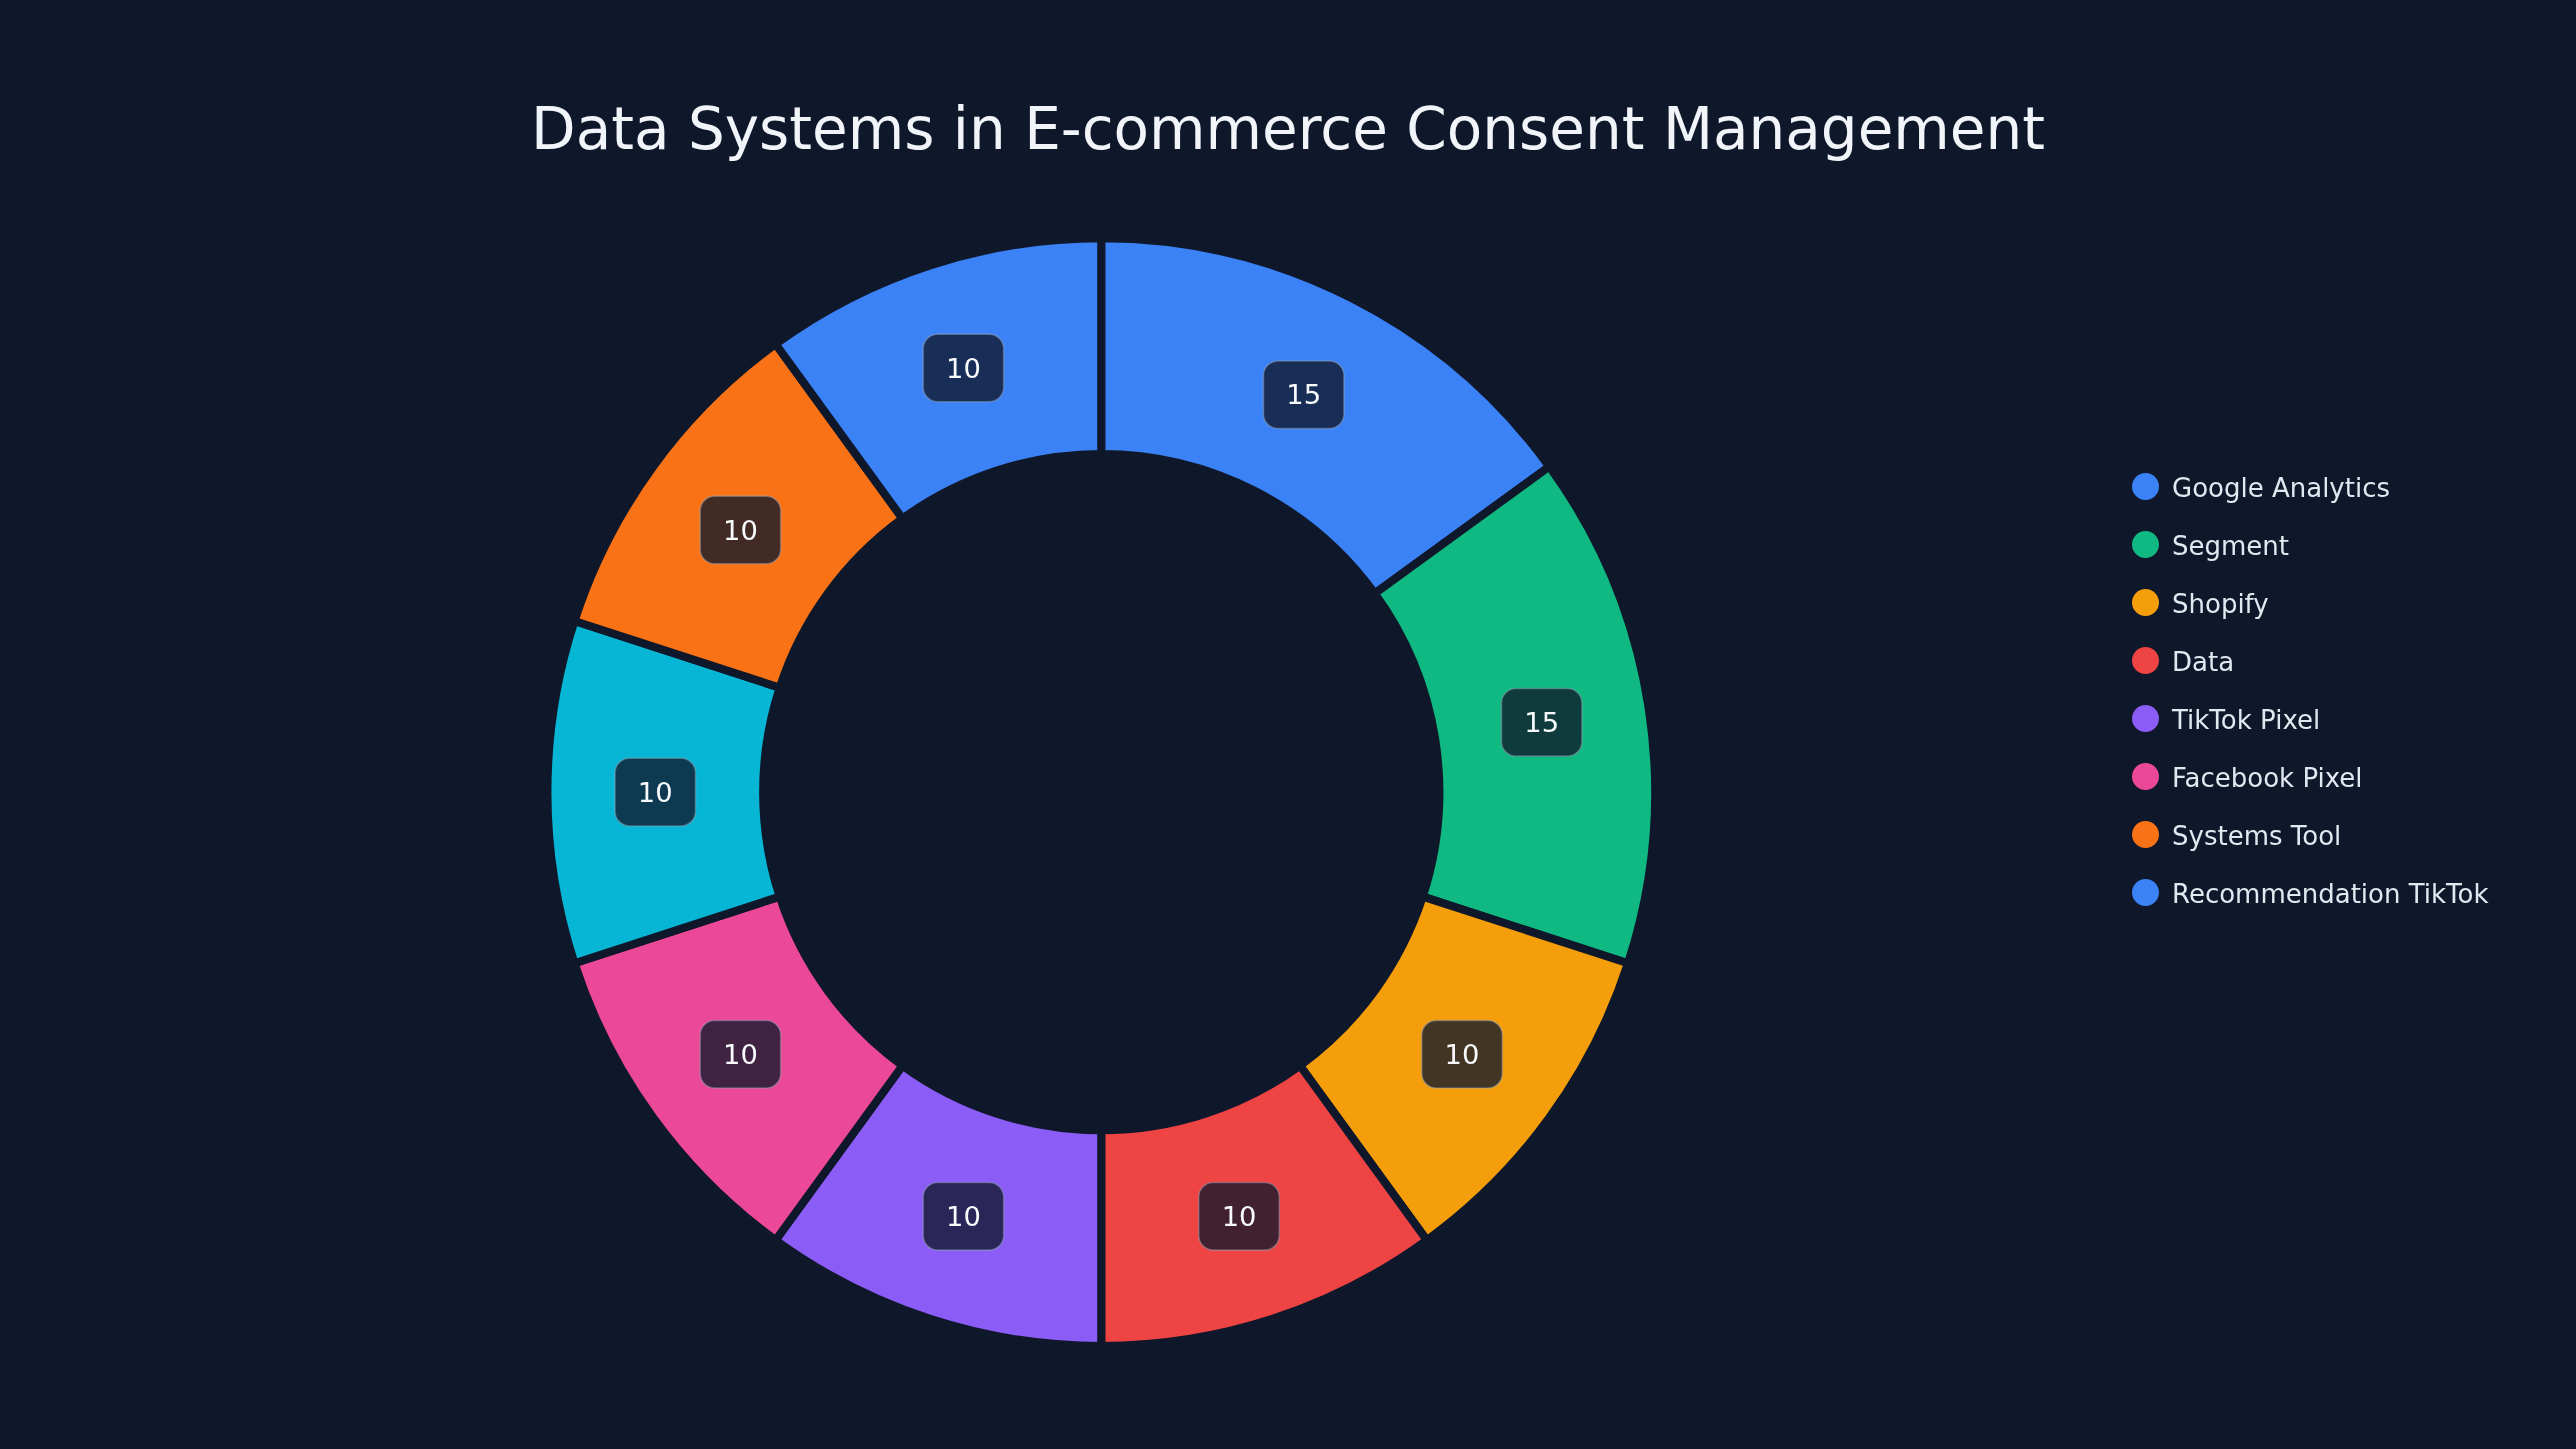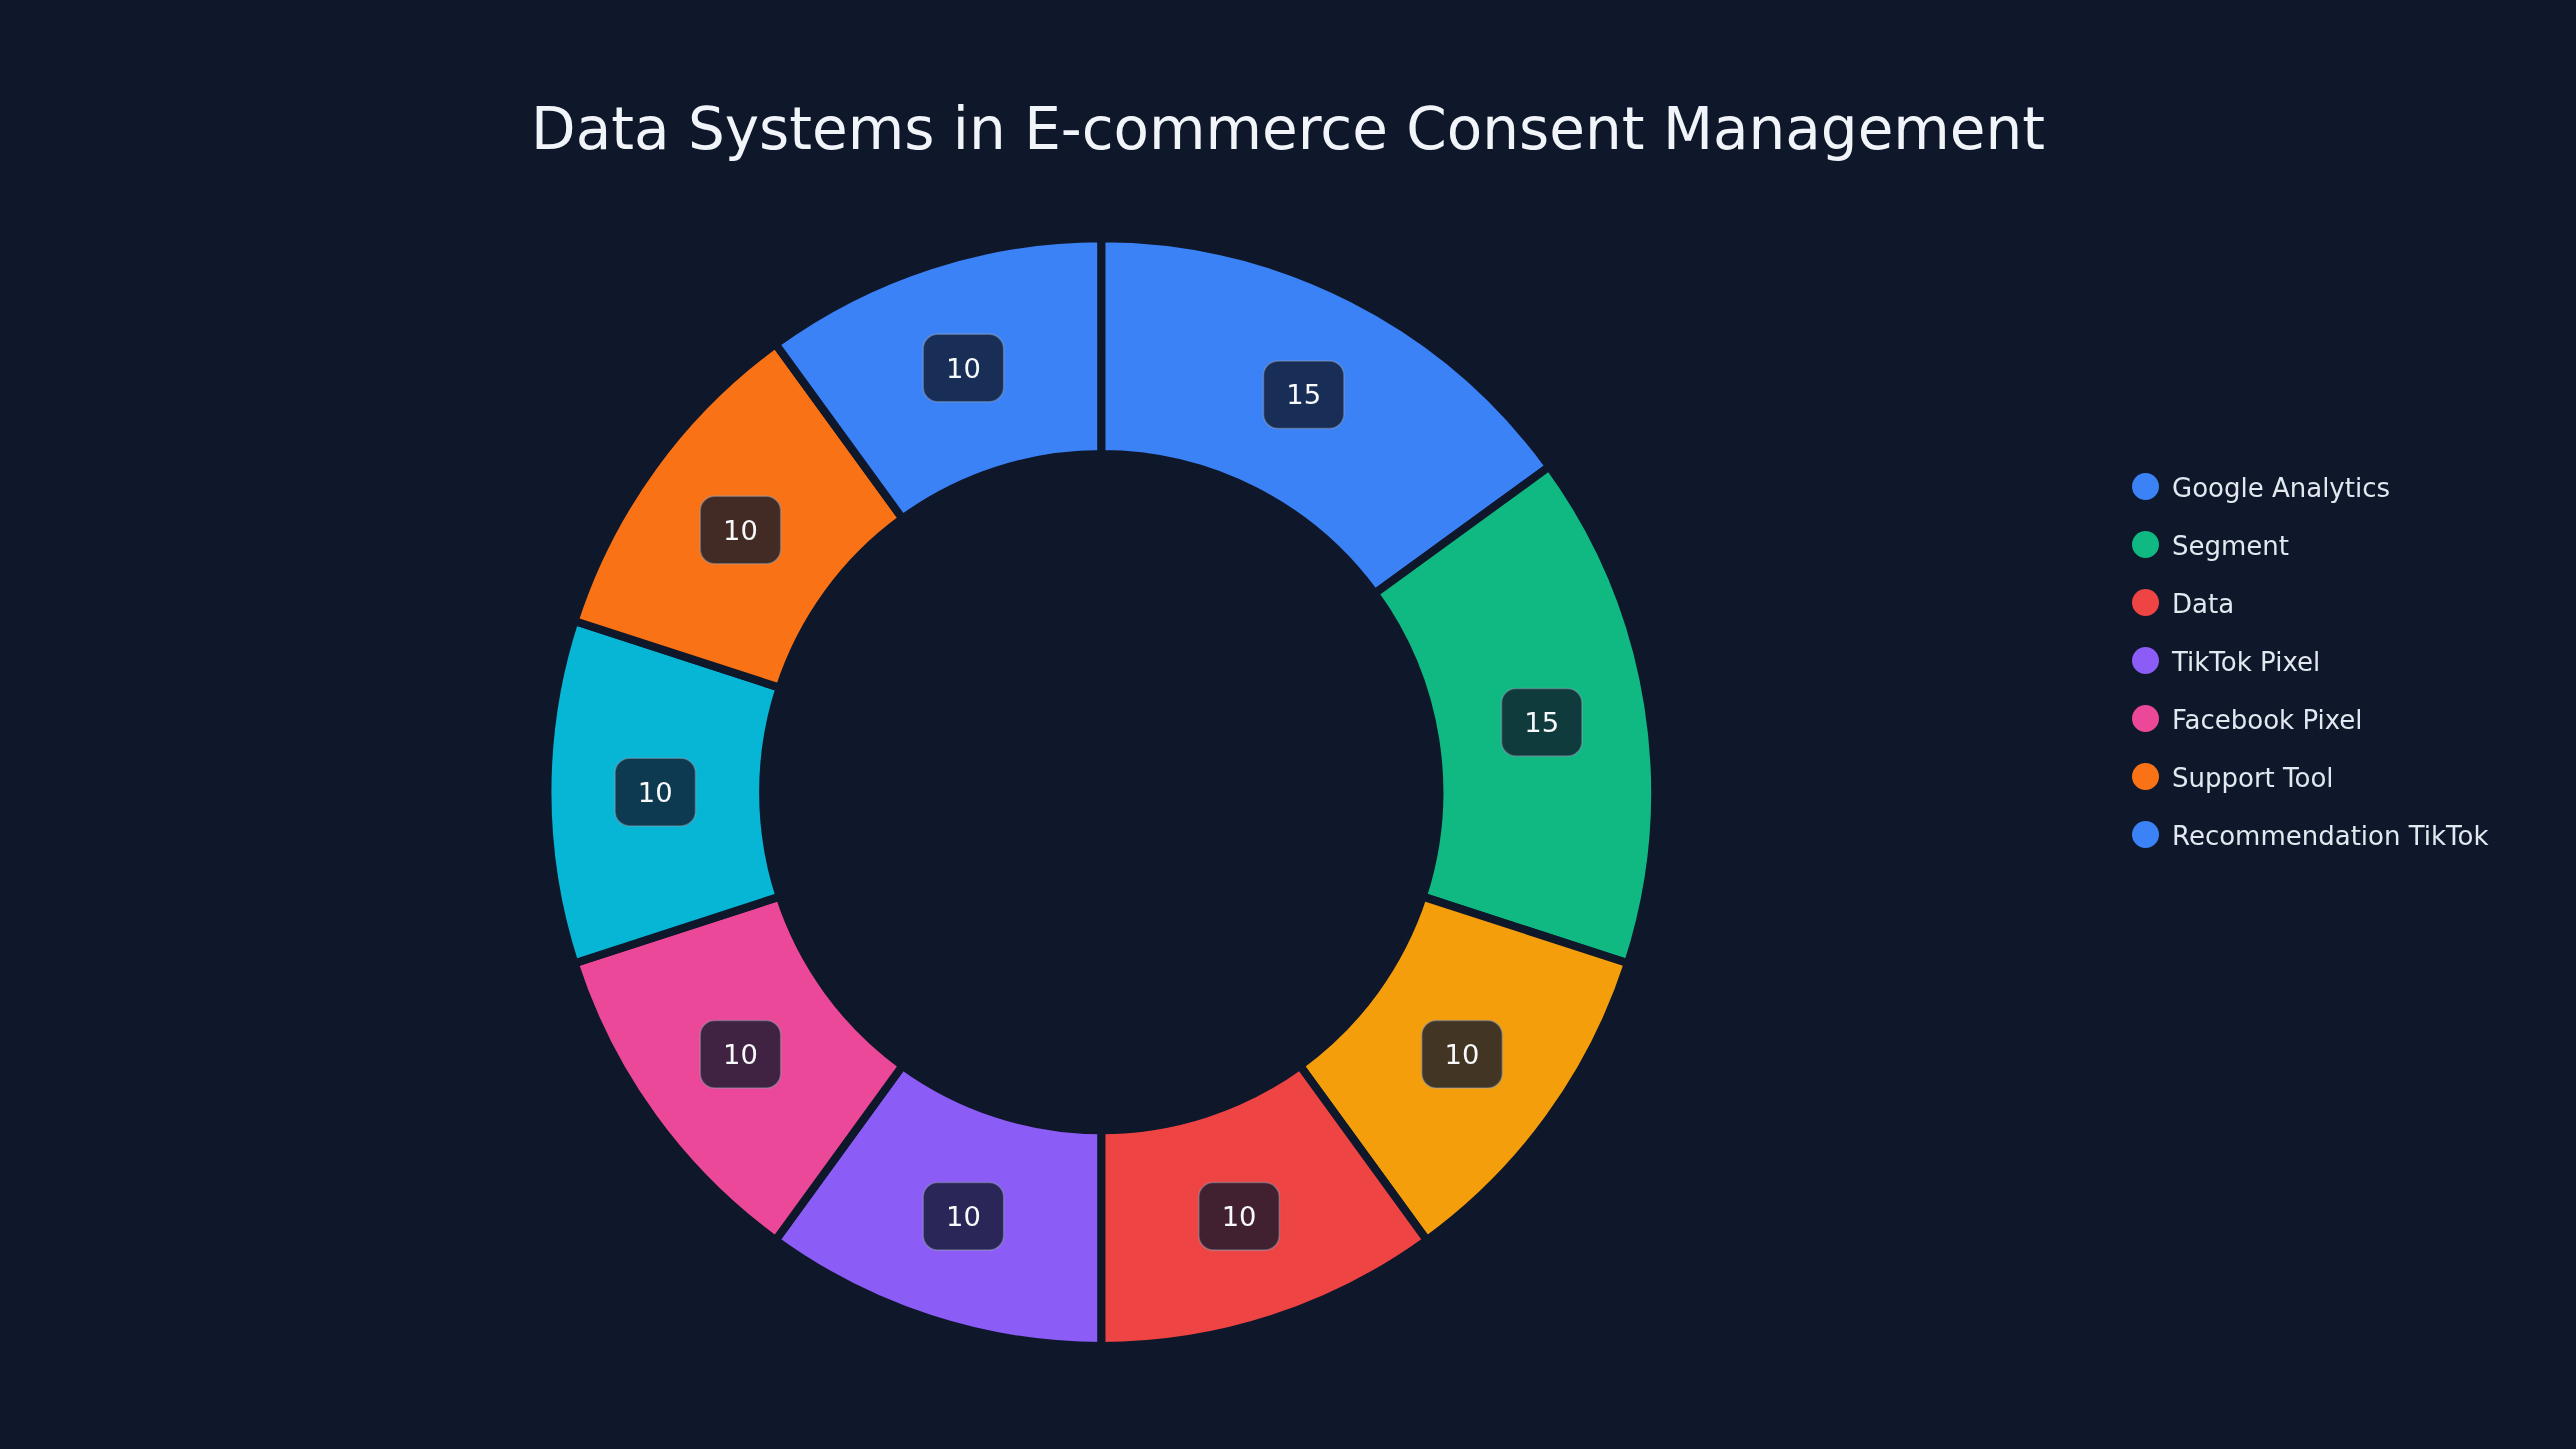--- a/index.html
+++ b/index.html
@@ -71,33 +71,37 @@
 <div class="legend" id="legend">
     <div class="legend-item">
       <span class="legend-dot" style="background: rgb(59, 130, 246);"></span>
       <span class="legend-label">Google Analytics</span>
     </div>
     <div class="legend-item">
       <span class="legend-dot" style="background: rgb(16, 185, 129);"></span>
       <span class="legend-label">Segment</span>
     </div>
     <div class="legend-item">
+      <span class="legend-dot" style="background: rgb(245, 158, 11);"></span>
+      <span class="legend-label">Shopify</span>
+    </div>
+    <div class="legend-item">
       <span class="legend-dot" style="background: rgb(239, 68, 68);"></span>
       <span class="legend-label">Data</span>
     </div>
     <div class="legend-item">
       <span class="legend-dot" style="background: rgb(139, 92, 246);"></span>
       <span class="legend-label">TikTok Pixel</span>
     </div>
     <div class="legend-item">
       <span class="legend-dot" style="background: rgb(236, 72, 153);"></span>
       <span class="legend-label">Facebook Pixel</span>
     </div>
     <div class="legend-item">
       <span class="legend-dot" style="background: rgb(249, 115, 22);"></span>
-      <span class="legend-label">Support Tool</span>
+      <span class="legend-label">Systems Tool</span>
     </div>
     <div class="legend-item">
       <span class="legend-dot" style="background: rgb(59, 130, 246);"></span>
       <span class="legend-label">Recommendation TikTok</span>
     </div>
   </div>
 
 
 </body></html>

